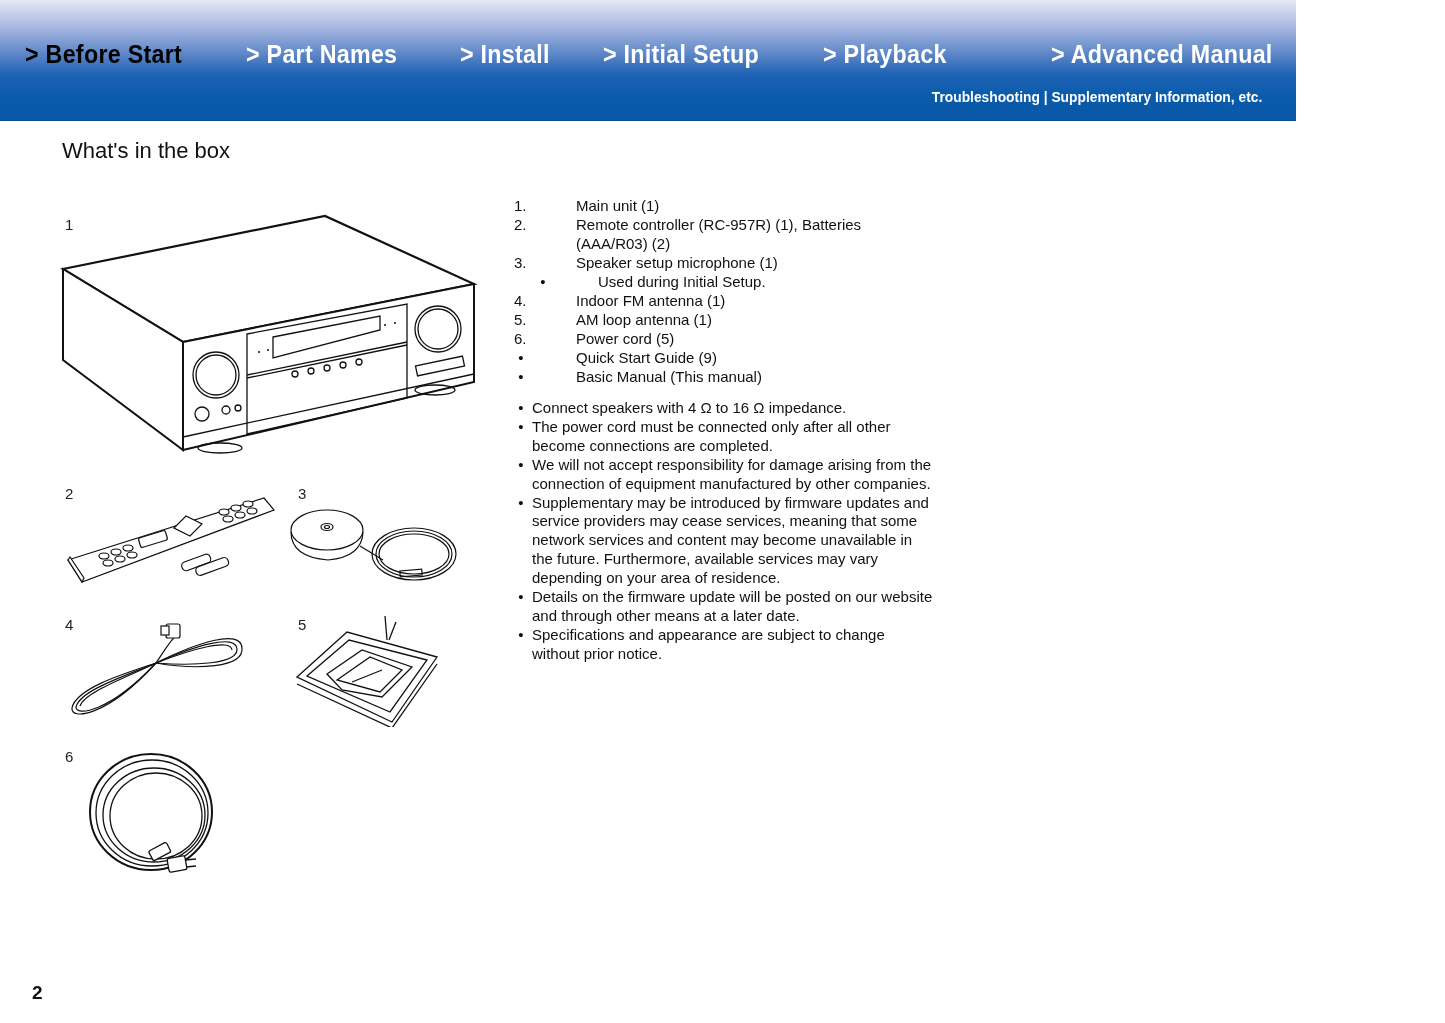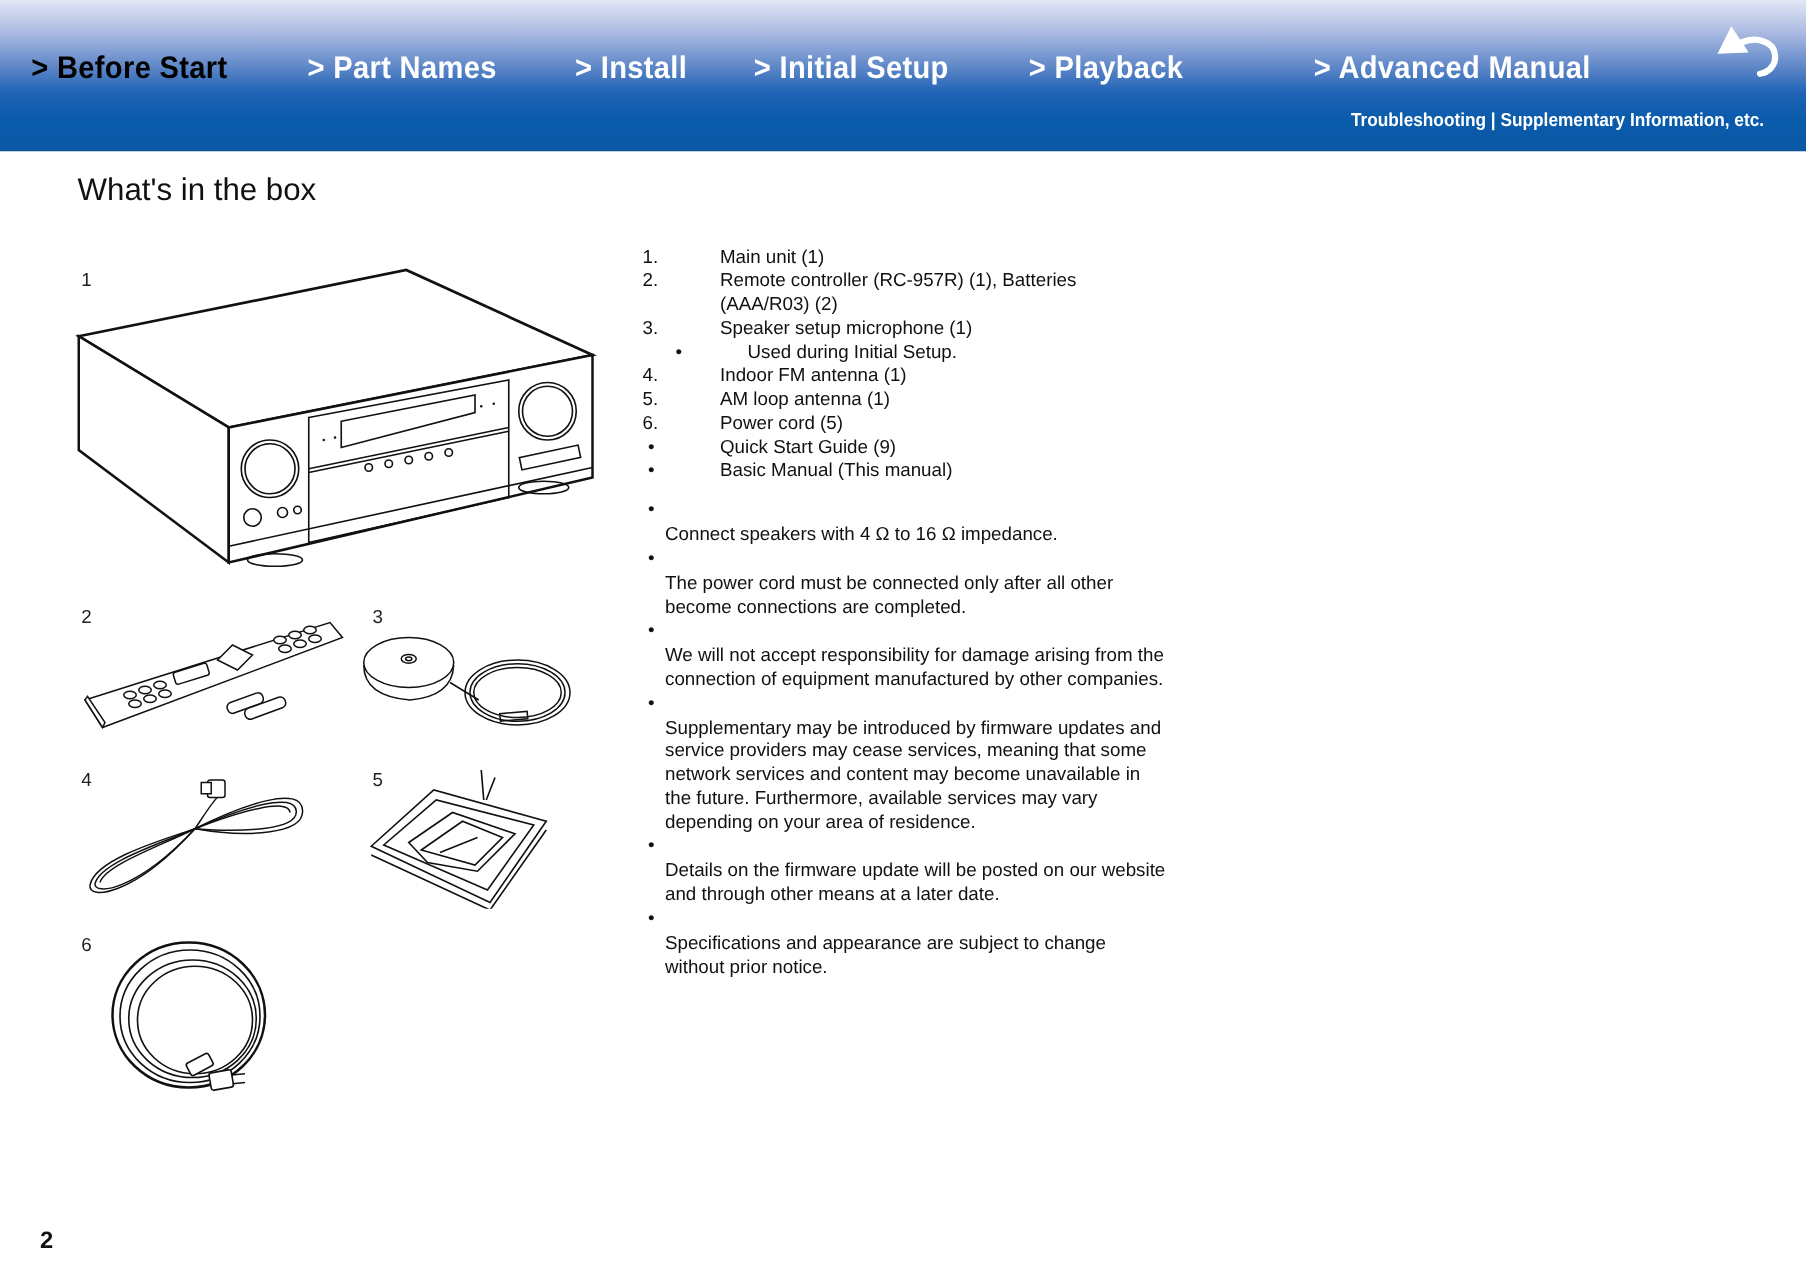--- a/index.html
+++ b/index.html
@@ -1,58 +1,58 @@
 <!DOCTYPE html>
 <html><head>
   <meta charset="utf-8">
   <style>
     * { box-sizing: border-box; margin: 0; padding: 0; }
     html, body { width: 1445px; height: 1023px; background: #ffffff; overflow: hidden; }
     body { position: relative; font-family: "Liberation Sans", sans-serif; color: #111; }
 
     
     .header {
-      position: absolute; left: 0; top: 0; width: 1445px; height: 121px;
+      position: absolute; left: 0; top: 0; width: 1296px; height: 121px;
       background: linear-gradient(to bottom, #e4e8f6 0%, #a9b9e1 22%, #5d86c7 45%, #1f63b5 62%, #0a5bab 80%, #0a58a6 100%);
       border-bottom: 1px solid #0b4f93;
     }
     .nav-link {
       position: absolute; top: 40px; font-family: "Liberation Sans", sans-serif;
       font-weight: bold; font-size: 25px; color: #ffffff; letter-spacing: 0.3px;
       white-space: nowrap; cursor: pointer; text-decoration: none;
       transform: scaleX(0.93); transform-origin: left top;
     }
     .nav-link.active { color: #000000; }
     .subnav {
       position: absolute; top: 88px; right: 34px; font-size: 15px; font-weight: bold;
       color: #ffffff; white-space: nowrap; transform: scaleX(0.92); transform-origin: right top;
     }
     .subnav span { cursor: pointer; }
     .back-btn { position: absolute; left: 1371px; top: 18px; width: 54px; height: 44px; cursor: pointer; }
 
     
-    .page-title { position: absolute; left: 62px; top: 138px; font-size: 25px; font-weight: normal; color: #111; }
+    .page-title { position: absolute; left: 62px; top: 138px; font-size: 22px; font-weight: normal; color: #111; }
 
     
     .fig-label { position: absolute; font-size: 15px; color: #222; }
     .figure { position: absolute; }
 
     
     .contents-list { position: absolute; left: 514px; top: 196px; width: 420px; font-size: 15px; line-height: 19px; color: #111; }
     .contents-list .row { display: flex; }
     .contents-list .num { width: 18px; flex: none; }
     .contents-list .txt { flex: 1; margin-left: 44px; }
     .contents-list .sub { display: flex; padding-left: 22px; }
     .contents-list .bul { width: 18px; flex: none; text-align: center; padding-right: 4px; }
     .contents-list .brow { display: flex; padding-left: 0; }
 
     .notes-list { position: absolute; left: 514px; top: 399px; width: 420px; font-size: 15px; line-height: 18.9px; color: #111; }
     .notes-list .row { display: flex; }
     .notes-list .bul { width: 18px; flex: none; text-align: center; padding-right: 4px; }
-    .notes-list .txt { flex: 1; margin-top: 20px; }
+    .notes-list .txt { flex: 1; }
 
     .page-number { position: absolute; left: 32px; top: 982px; font-size: 19px; font-weight: bold; color: #111; }
   </style>
 </head>
 <body>
 
 <div class="header">
   <a class="nav-link active" style="left:25px;">&gt; Before Start</a>
   <a class="nav-link" style="left:246px;">&gt; Part Names</a>
   <a class="nav-link" style="left:460px;">&gt; Install</a>

